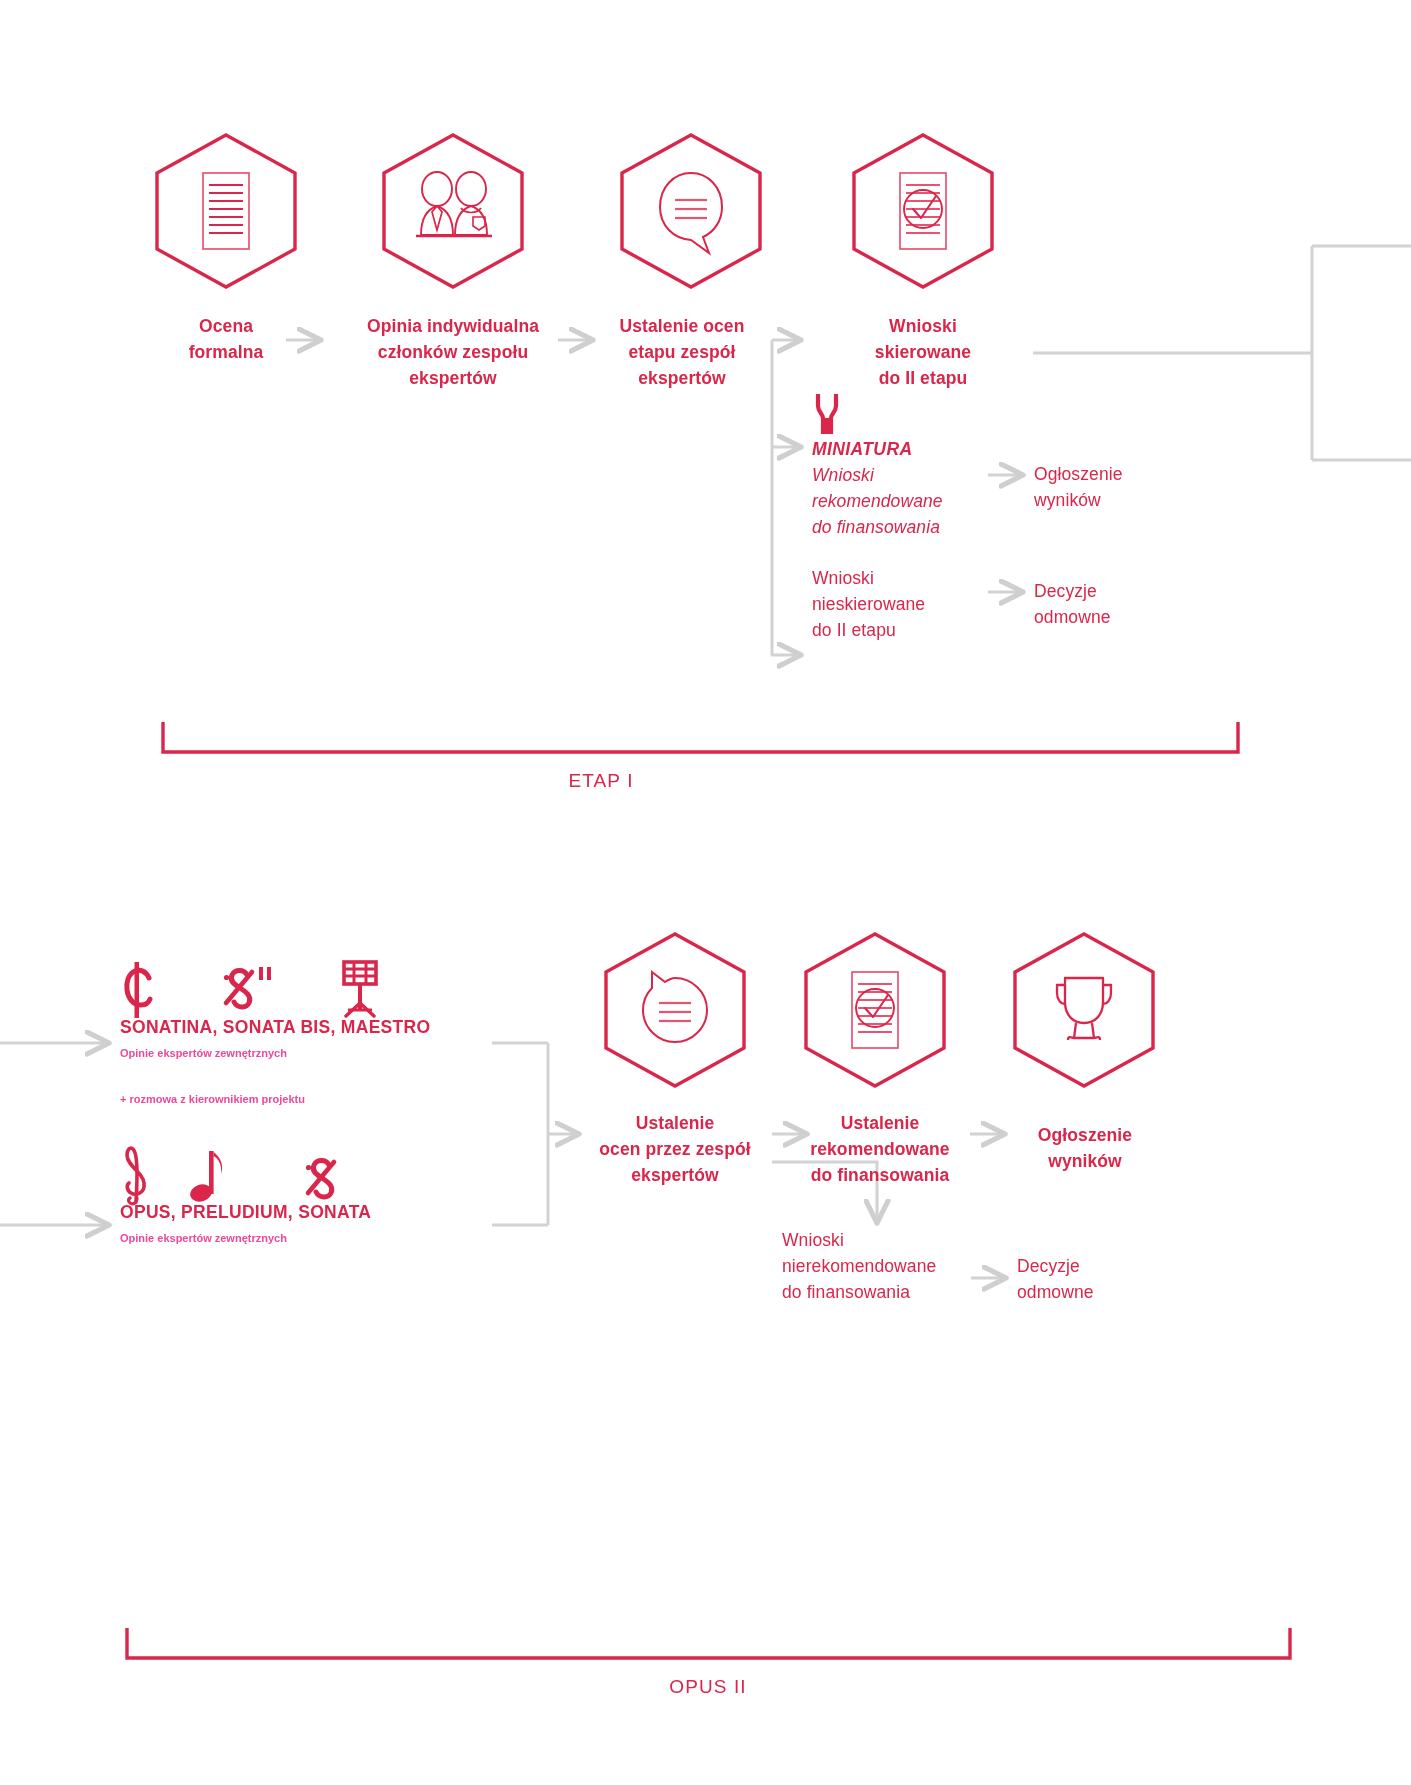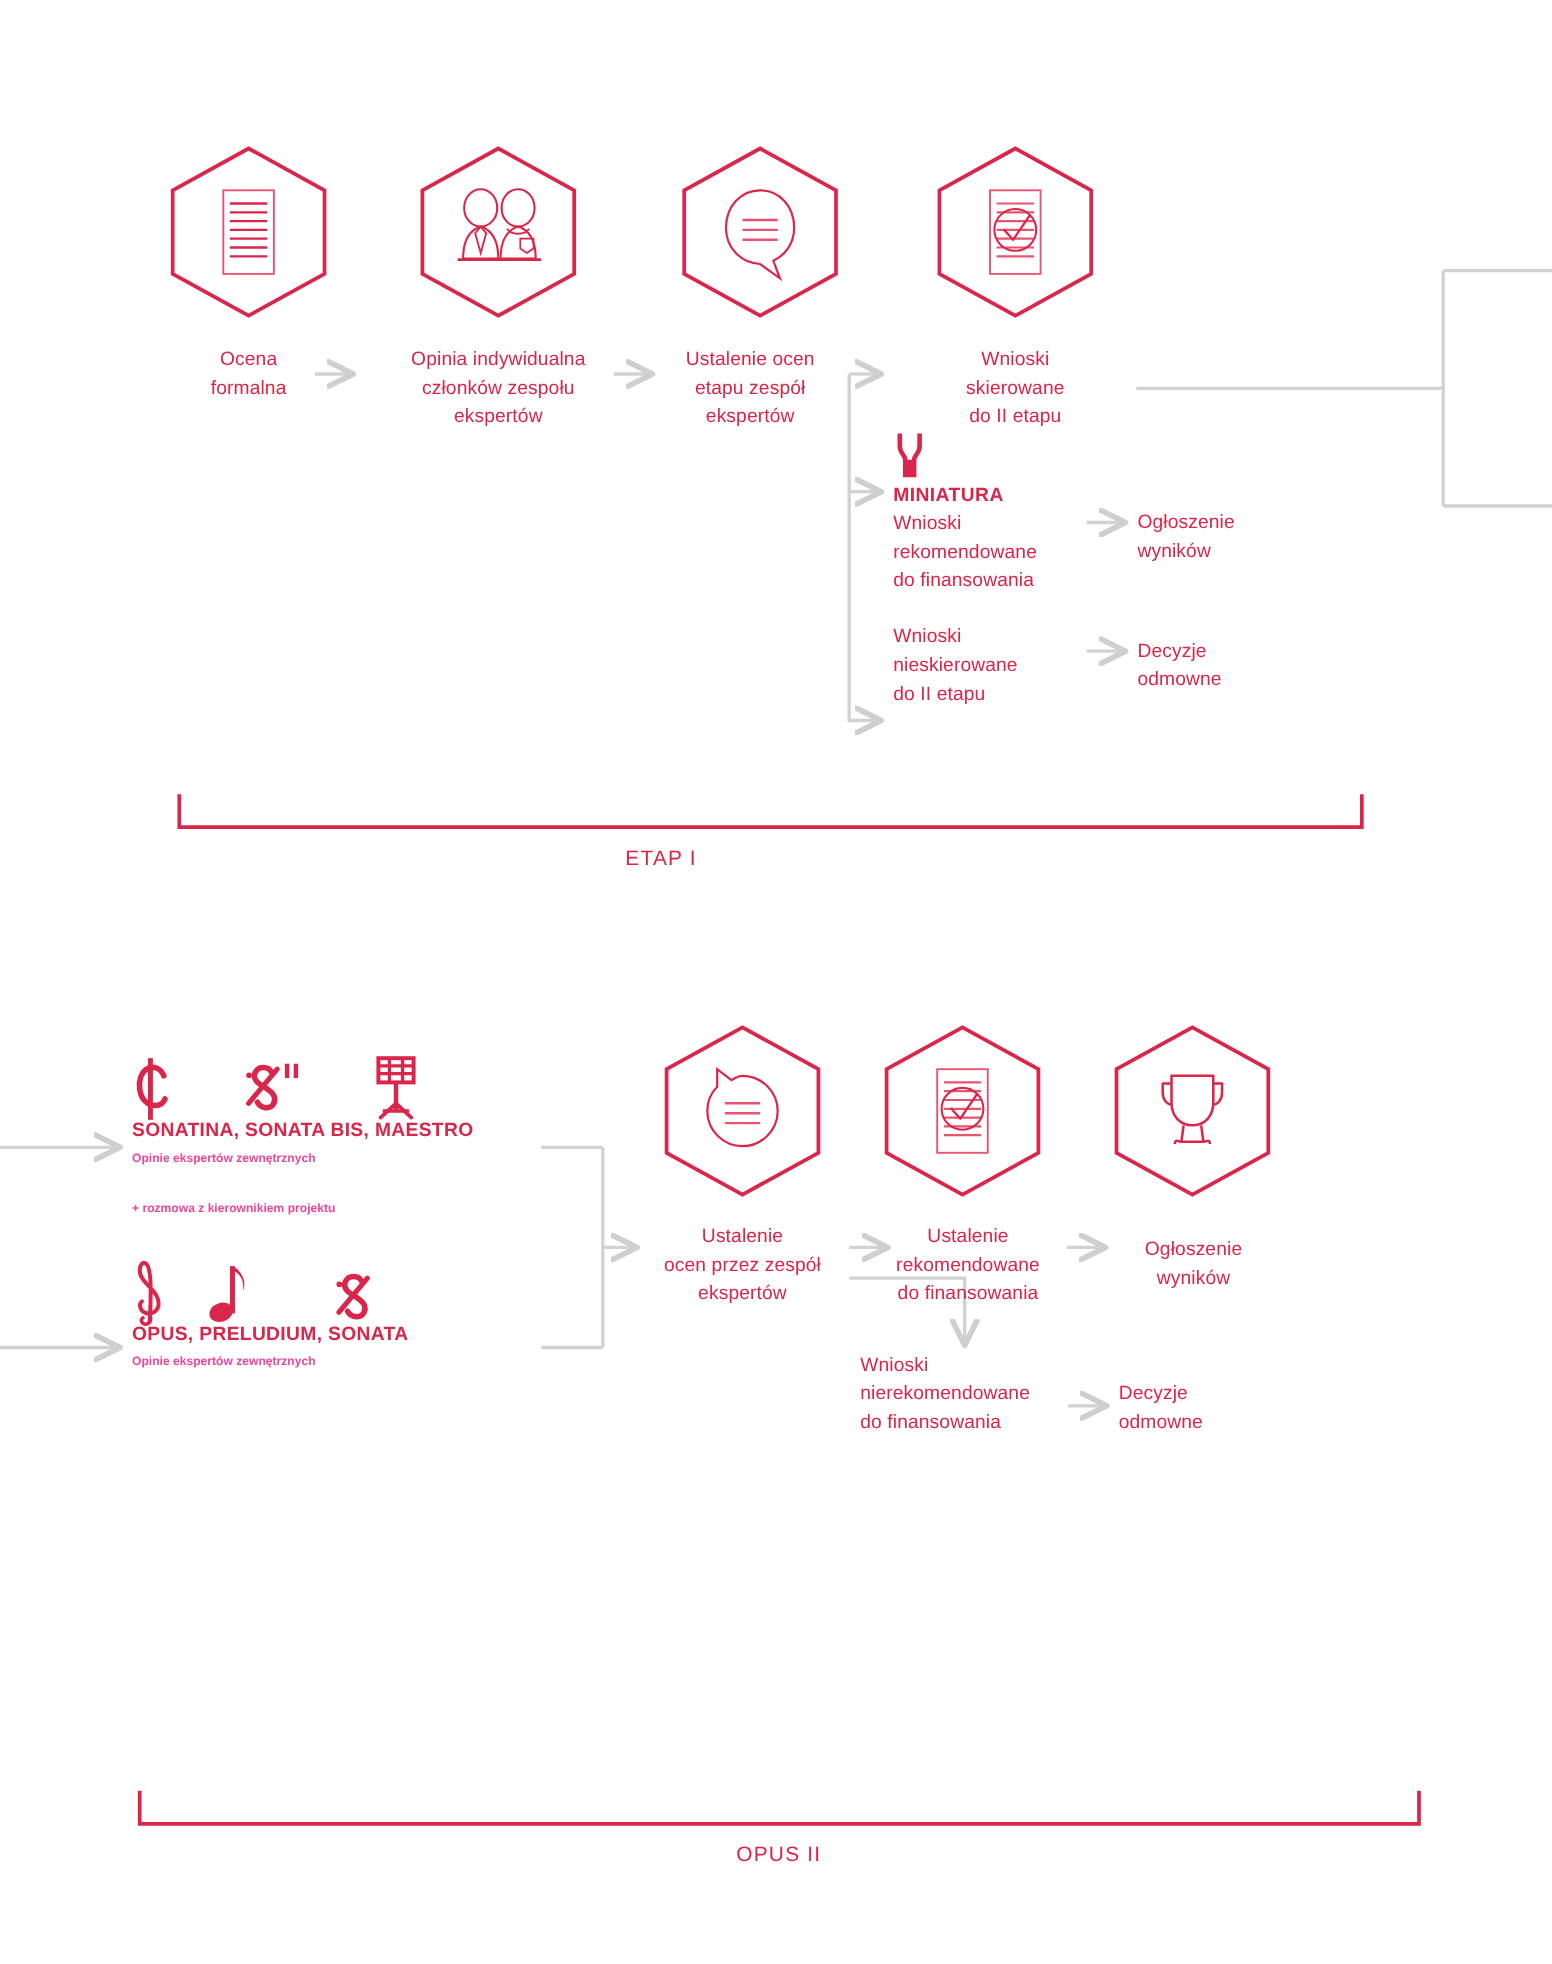--- a/index.html
+++ b/index.html
@@ -12,21 +12,21 @@
 
   .hexwrap{position:absolute;width:160px;height:160px;}
   .hexwrap svg{display:block;}
 
   .node-label{
     position:absolute;
     color:#d9264a;
     font-size:17.5px;
     line-height:26px;
     text-align:center;
-    font-weight:400;
+    font-weight:700;
     letter-spacing:.1px;
   }
   .side-label{
     position:absolute;
     color:#d9264a;
     font-size:17.5px;
     line-height:26px;
     text-align:left;
     font-weight:400;
     letter-spacing:.1px;
@@ -206,21 +206,21 @@
     <div>skierowane</div>
     <div>do II etapu</div>
   </div>
 
   <div class="glyph" style="left:812px;top:392px;width:30px;height:40px;">
     <svg width="30" height="42" viewBox="0 0 30 42">
       <path d="M6,2 L6,14 C6,20 11,22 11,26 L11,40 L19,40 L19,26 C19,22 24,20 24,14 L24,2" fill="none" stroke="#d9264a" stroke-width="4.2" stroke-linecap="butt"></path>
       <rect x="11" y="26" width="8" height="14" fill="#d9264a"></rect>
     </svg>
   </div>
-  <div class="side-label" style="left:812px;top:436px;width:220px;">
+  <div class="side-label" style="left:812px;top:436px;width:220px;font-style:italic;">
     <div class="bold-title">MINIATURA</div>
     <div>Wnioski</div>
     <div>rekomendowane</div>
     <div>do finansowania</div>
   </div>
   <div class="side-label" style="left:1034px;top:461px;width:200px;">
     <div>Ogłoszenie</div>
     <div>wyników</div>
   </div>
 

